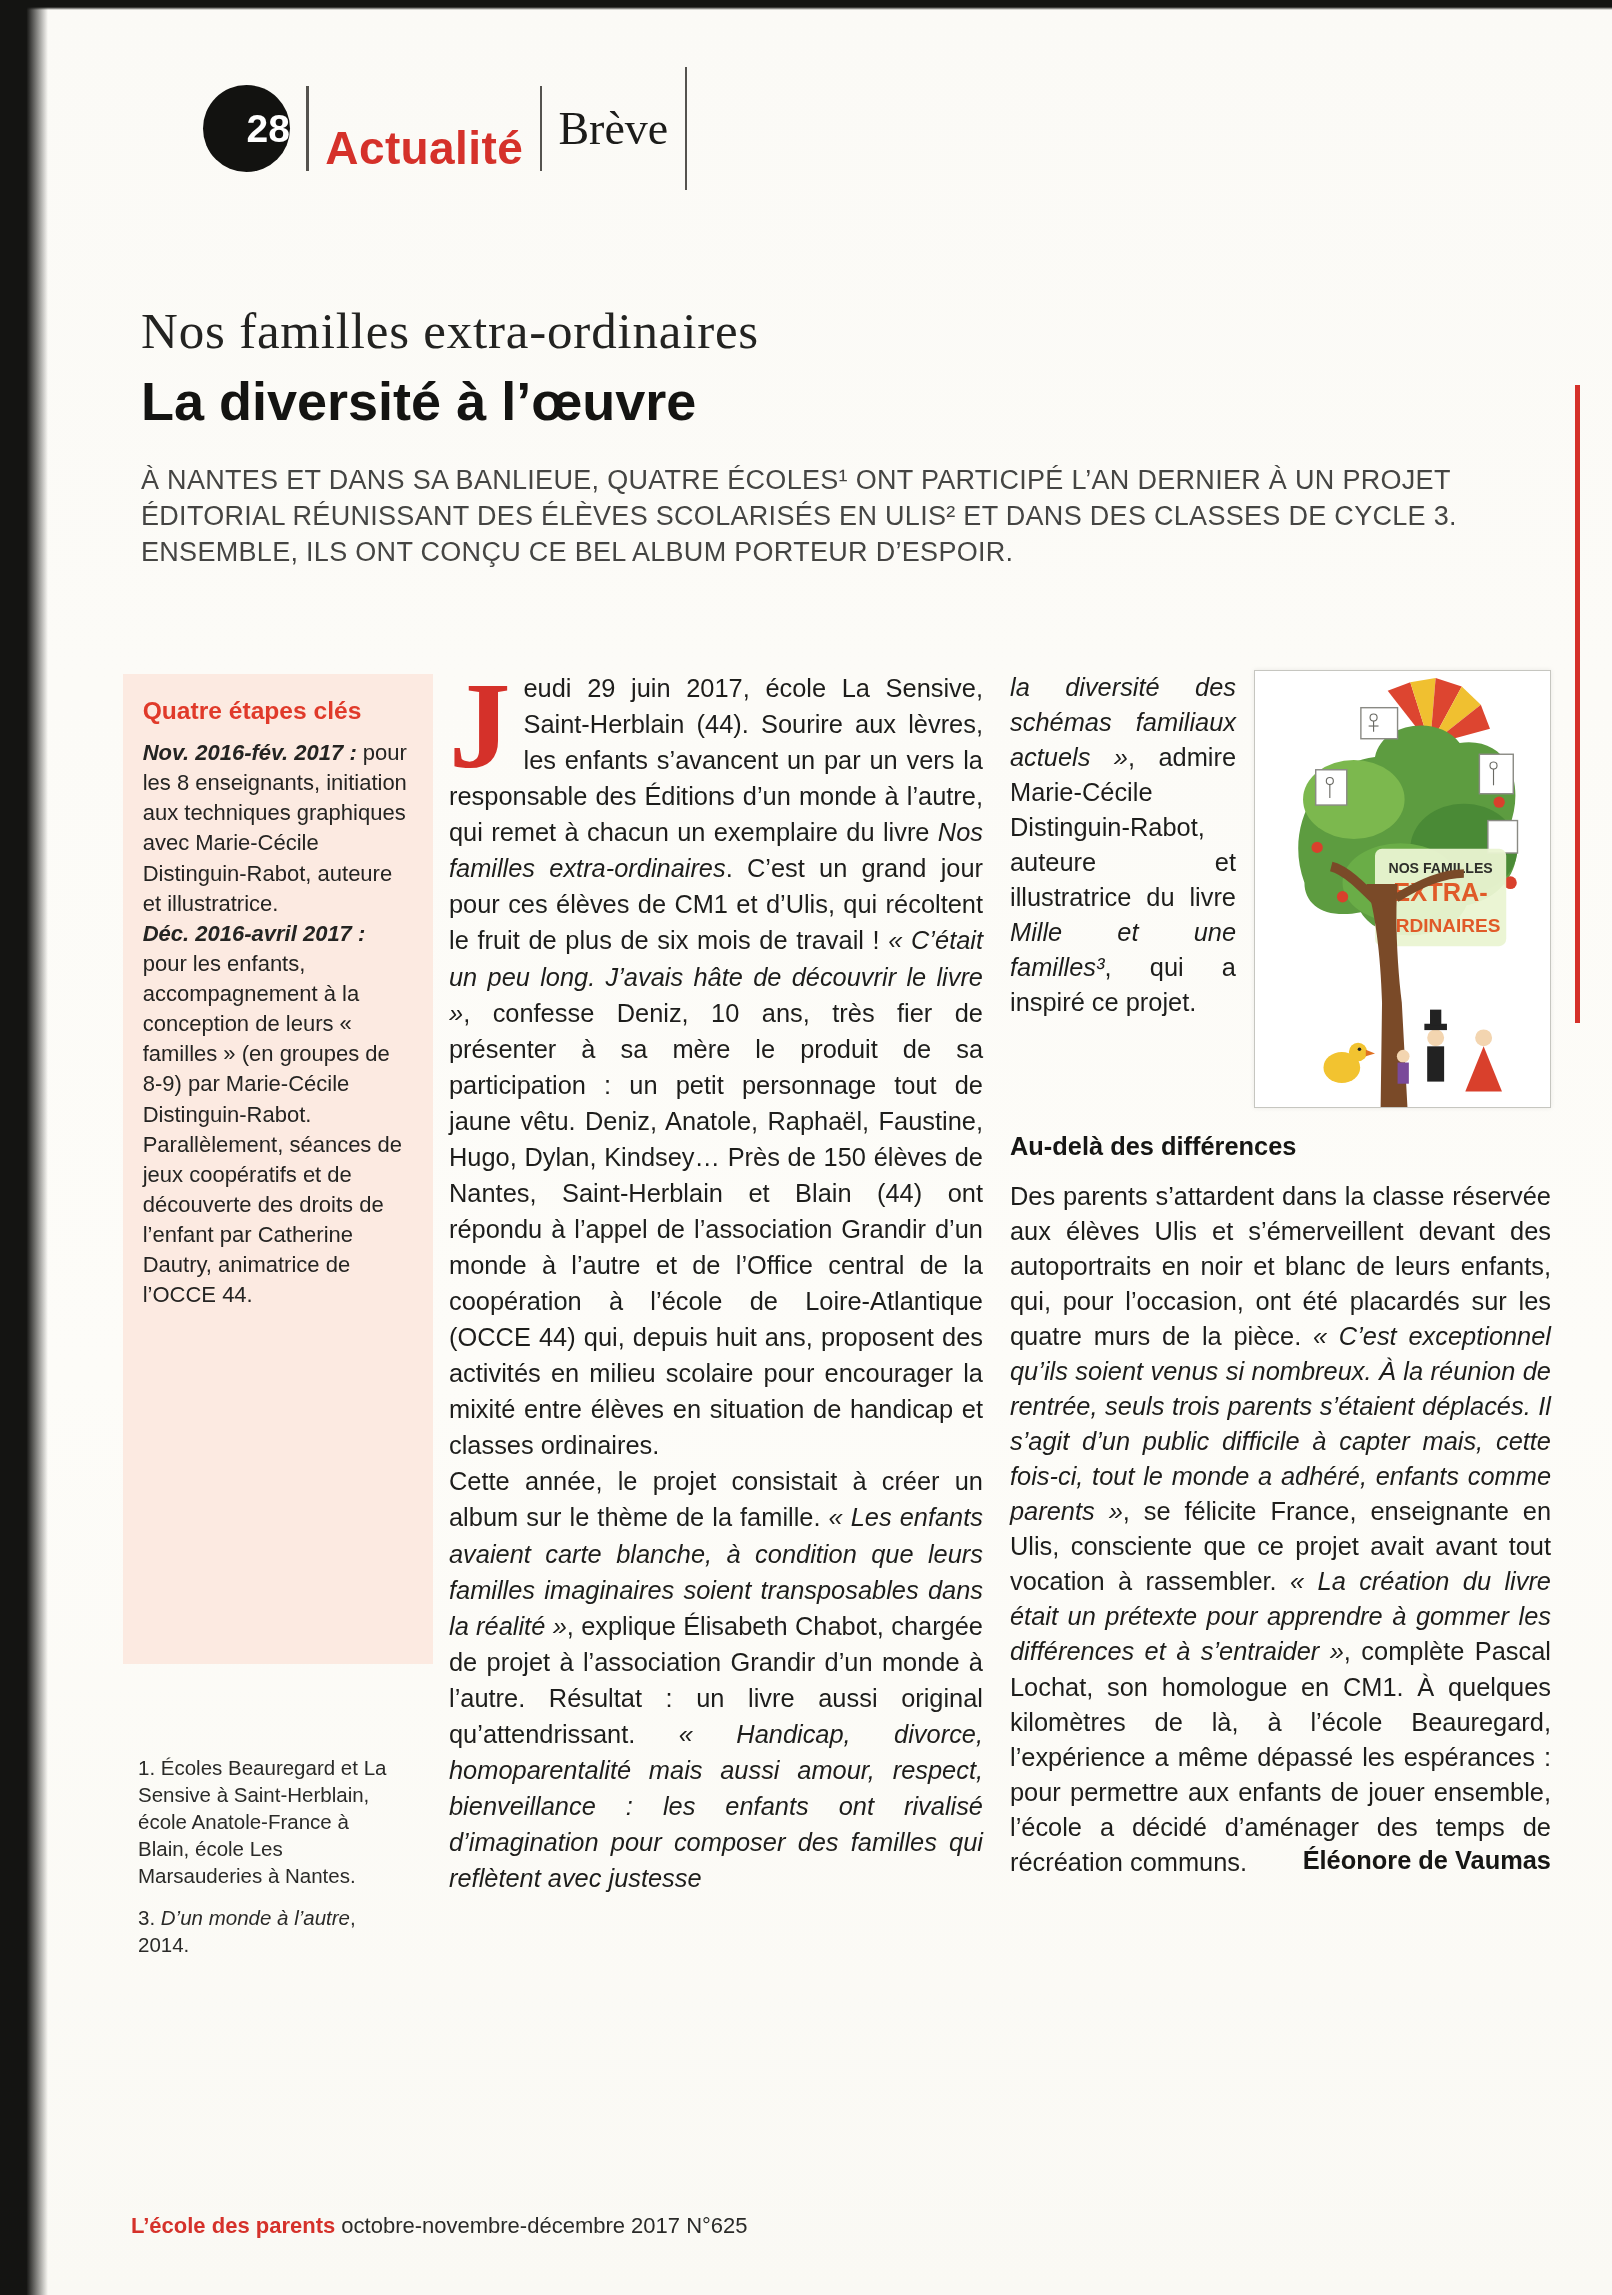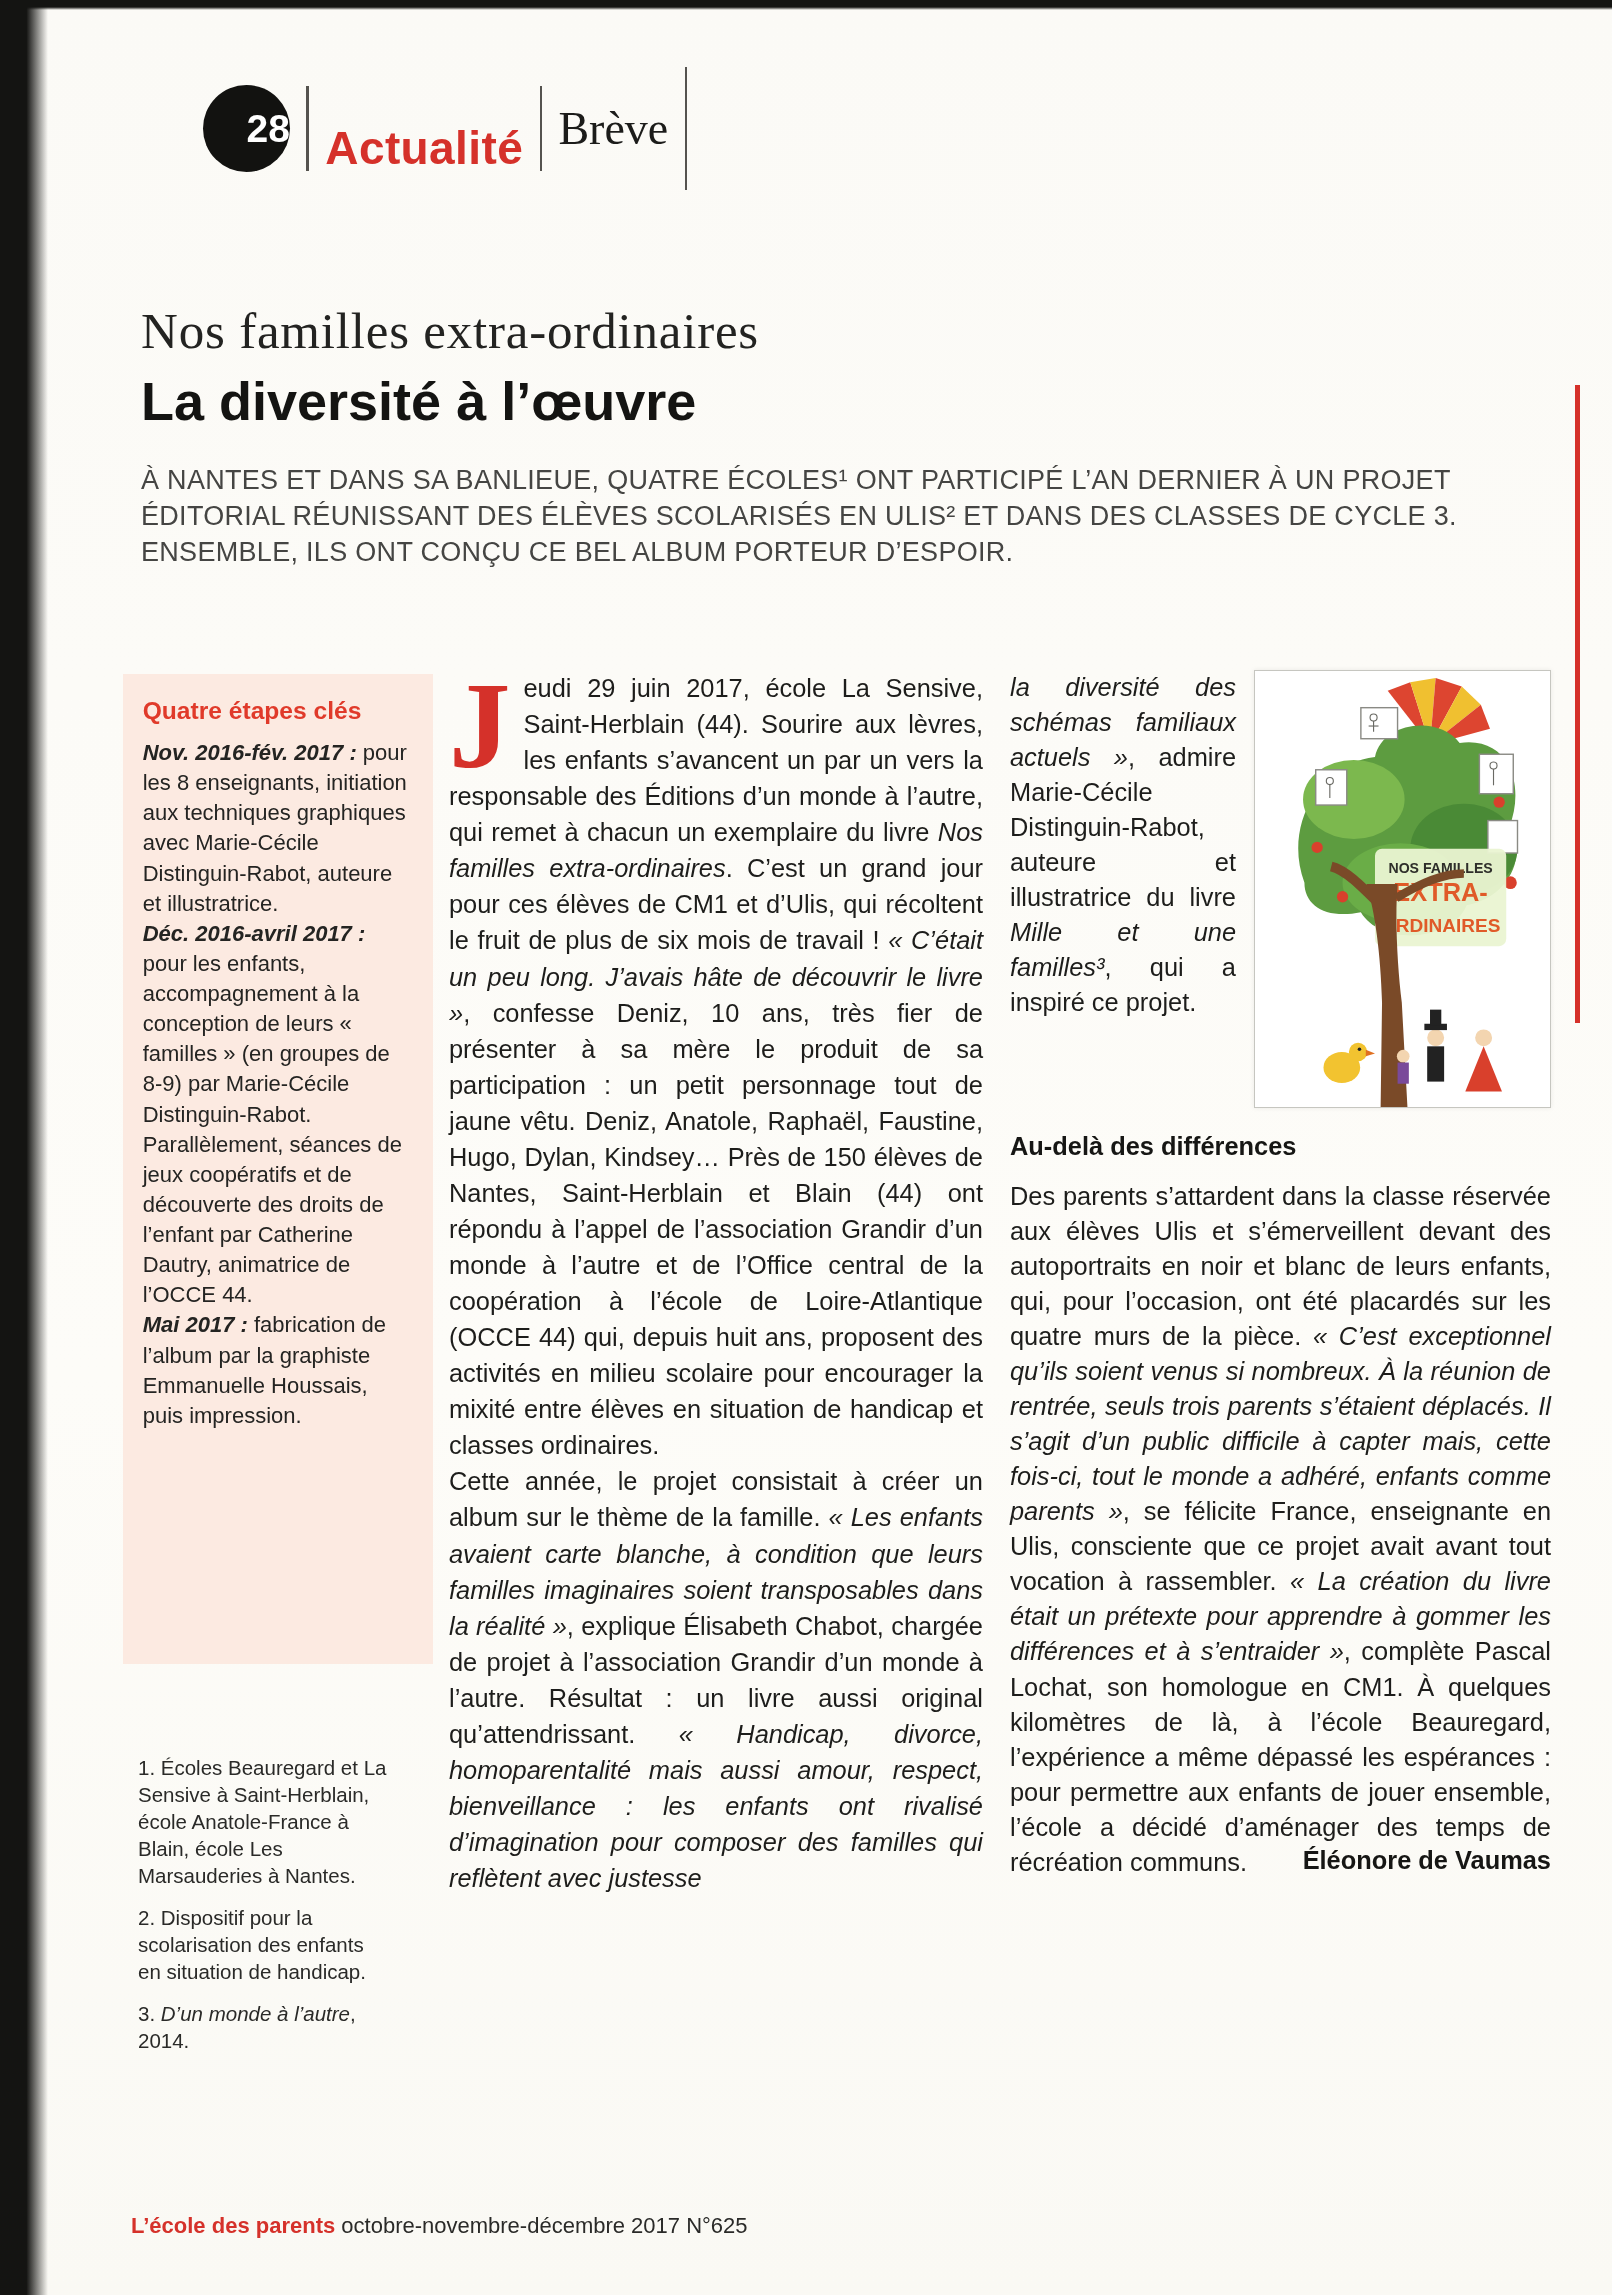--- a/index.html
+++ b/index.html
@@ -128,26 +128,24 @@
     <h2 class="main-title">La diversité à l’œuvre</h2>
     <div class="standfirst">À NANTES ET DANS SA BANLIEUE, QUATRE ÉCOLES¹ ONT PARTICIPÉ L’AN DERNIER À UN PROJET ÉDITORIAL RÉUNISSANT DES ÉLÈVES SCOLARISÉS EN ULIS² ET DANS DES CLASSES DE CYCLE 3. ENSEMBLE, ILS ONT CONÇU CE BEL ALBUM PORTEUR D’ESPOIR.</div>
   </div>
 
   <div class="red-rule"></div>
 
   <aside class="sidebar-box">
     <h3 class="sidebar-title">Quatre étapes clés</h3>
     <p><span class="seg-bi">Nov. 2016-fév. 2017 : </span><span>pour les 8 enseignants, initiation aux techniques graphiques avec Marie-Cécile Distinguin-Rabot, auteure et illustratrice.</span></p>
     <p><span class="seg-bi">Déc. 2016-avril 2017 : </span><span>pour les enfants, accompagnement à la conception de leurs « familles » (en groupes de 8-9) par Marie-Cécile Distinguin-Rabot. Parallèlement, séances de jeux coopératifs et de découverte des droits de l’enfant par Catherine Dautry, animatrice de l’OCCE 44.</span></p>
-    <p><span class="seg-bi">Mai 2017 : </span><span>fabrication de l’album par la graphiste Emmanuelle Houssais, puis impression.</span></p>
   </aside>
 
   <div class="footnotes">
     <p><span>1. Écoles Beauregard et La Sensive à Saint-Herblain, école Anatole-France à Blain, école Les Marsauderies à Nantes.</span></p>
-    <p><span>2. Dispositif pour la scolarisation des enfants en situation de handicap.</span></p>
     <p><span>3. </span><span class="seg-i">D’un monde à l’autre</span><span>, 2014.</span></p>
   </div>
 
   <div class="col-main">
     <p><span class="dropcap">J</span><span>eudi 29 juin 2017, école La Sensive, Saint-Herblain (44). Sourire aux lèvres, les enfants s’avancent un par un vers la responsable des Éditions d’un monde à l’autre, qui remet à chacun un exemplaire du livre </span><span class="seg-i">Nos familles extra-ordinaires</span><span>. C’est un grand jour pour ces élèves de CM1 et d’Ulis, qui récoltent le fruit de plus de six mois de travail ! </span><span class="seg-i">« C’était un peu long. J’avais hâte de découvrir le livre »</span><span>, confesse Deniz, 10 ans, très fier de présenter à sa mère le produit de sa participation : un petit personnage tout de jaune vêtu. Deniz, Anatole, Raphaël, Faustine, Hugo, Dylan, Kindsey… Près de 150 élèves de Nantes, Saint-Herblain et Blain (44) ont répondu à l’appel de l’association Grandir d’un monde à l’autre et de l’Office central de la coopération à l’école de Loire-Atlantique (OCCE 44) qui, depuis huit ans, proposent des activités en milieu scolaire pour encourager la mixité entre élèves en situation de handicap et classes ordinaires.</span></p>
     <p><span>Cette année, le projet consistait à créer un album sur le thème de la famille. </span><span class="seg-i">« Les enfants avaient carte blanche, à condition que leurs familles imaginaires soient transposables dans la réalité »</span><span>, explique Élisabeth Chabot, chargée de projet à l’association Grandir d’un monde à l’autre. Résultat : un livre aussi original qu’attendrissant. </span><span class="seg-i">« Handicap, divorce, homoparentalité mais aussi amour, respect, bienveillance : les enfants ont rivalisé d’imagination pour composer des familles qui reflètent avec justesse</span></p>
   </div>
 
   <div class="col-right">
     <figure class="book-figure">

